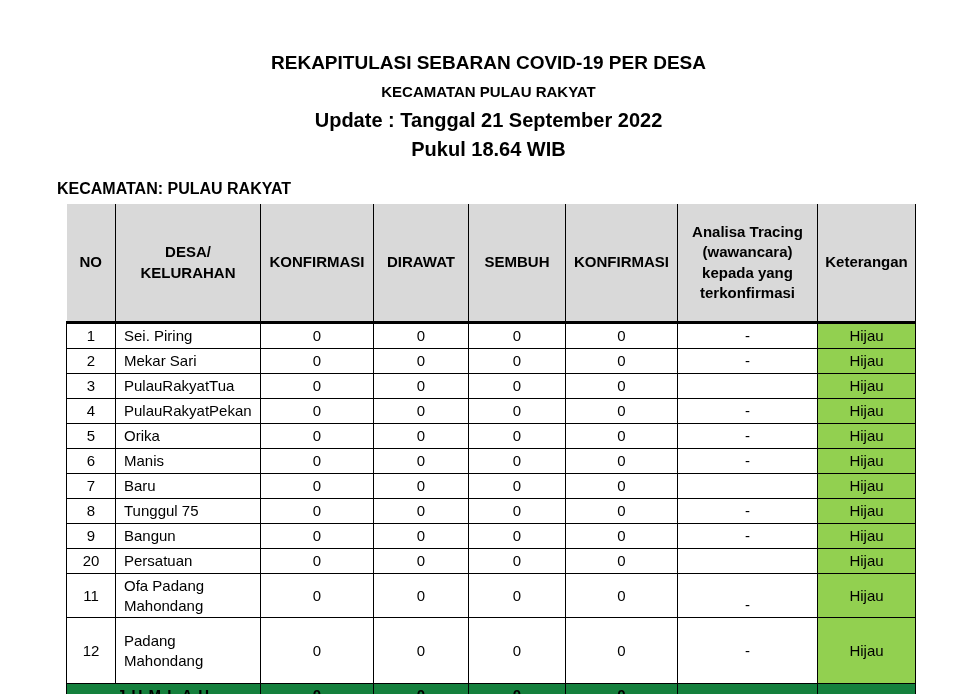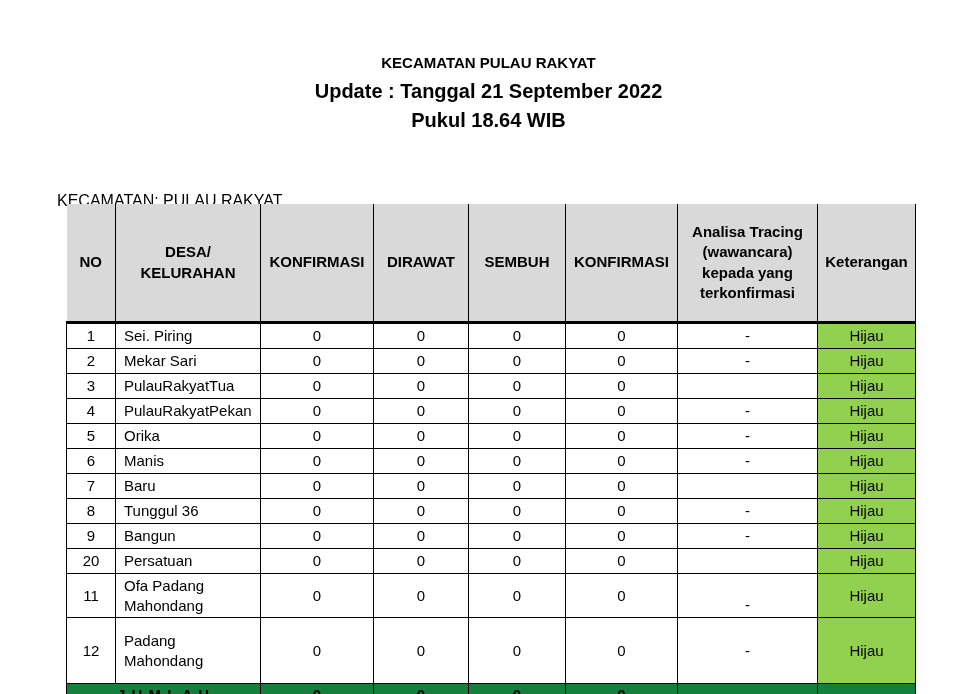--- a/index.html
+++ b/index.html
@@ -23,24 +23,24 @@
     text-align: center;
     font-weight: bold;
   }
   .title-line-1 { font-size: 19px; line-height: 29px; }
   .title-line-2 { font-size: 15px; line-height: 29px; }
   .title-line-3 { font-size: 20px; line-height: 29px; }
   .title-line-4 { font-size: 20px; line-height: 28px; }
 
   .section-label {
     position: absolute;
-    top: 192px;
+    top: 180px;
     left: 57px;
     font-size: 16px;
-    font-weight: normal;
+    font-weight: bold;
   }
 
   table.covid-table {
     position: absolute;
     top: 204px;
     left: 66px;
     width: 849px;
     border-collapse: collapse;
     table-layout: fixed;
     font-size: 15px;
@@ -86,20 +86,21 @@
   }
   tfoot td.total-label {
     text-align: center;
     letter-spacing: 1px;
   }
 </style>
 </head>
 <body>
 
 <div class="title-block">
+  <div class="title-line-1">REKAPITULASI SEBARAN COVID-19 PER DESA</div>
   <div class="title-line-2">KECAMATAN PULAU RAKYAT</div>
   <div class="title-line-3">Update : Tanggal 21 September 2022</div>
   <div class="title-line-4">Pukul 18.64 WIB</div>
 </div>
 
 <div class="section-label">KECAMATAN: PULAU RAKYAT</div>
 
 <table class="covid-table">
   <colgroup>
     <col style="width:49px">
@@ -193,21 +194,21 @@
         <td class="col-desa">Baru</td>
         <td class="col-konfirmasi">0</td>
         <td class="col-dirawat">0</td>
         <td class="col-sembuh">0</td>
         <td class="col-meninggal">0</td>
         <td class="col-analisa"></td>
         <td class="col-keterangan green">Hijau</td>
       </tr>
       <tr>
         <td class="col-no">8</td>
-        <td class="col-desa">Tunggul 36</td>
+        <td class="col-desa">Tunggul 75</td>
         <td class="col-konfirmasi">0</td>
         <td class="col-dirawat">0</td>
         <td class="col-sembuh">0</td>
         <td class="col-meninggal">0</td>
         <td class="col-analisa">-</td>
         <td class="col-keterangan green">Hijau</td>
       </tr>
       <tr>
         <td class="col-no">9</td>
         <td class="col-desa">Bangun</td>

